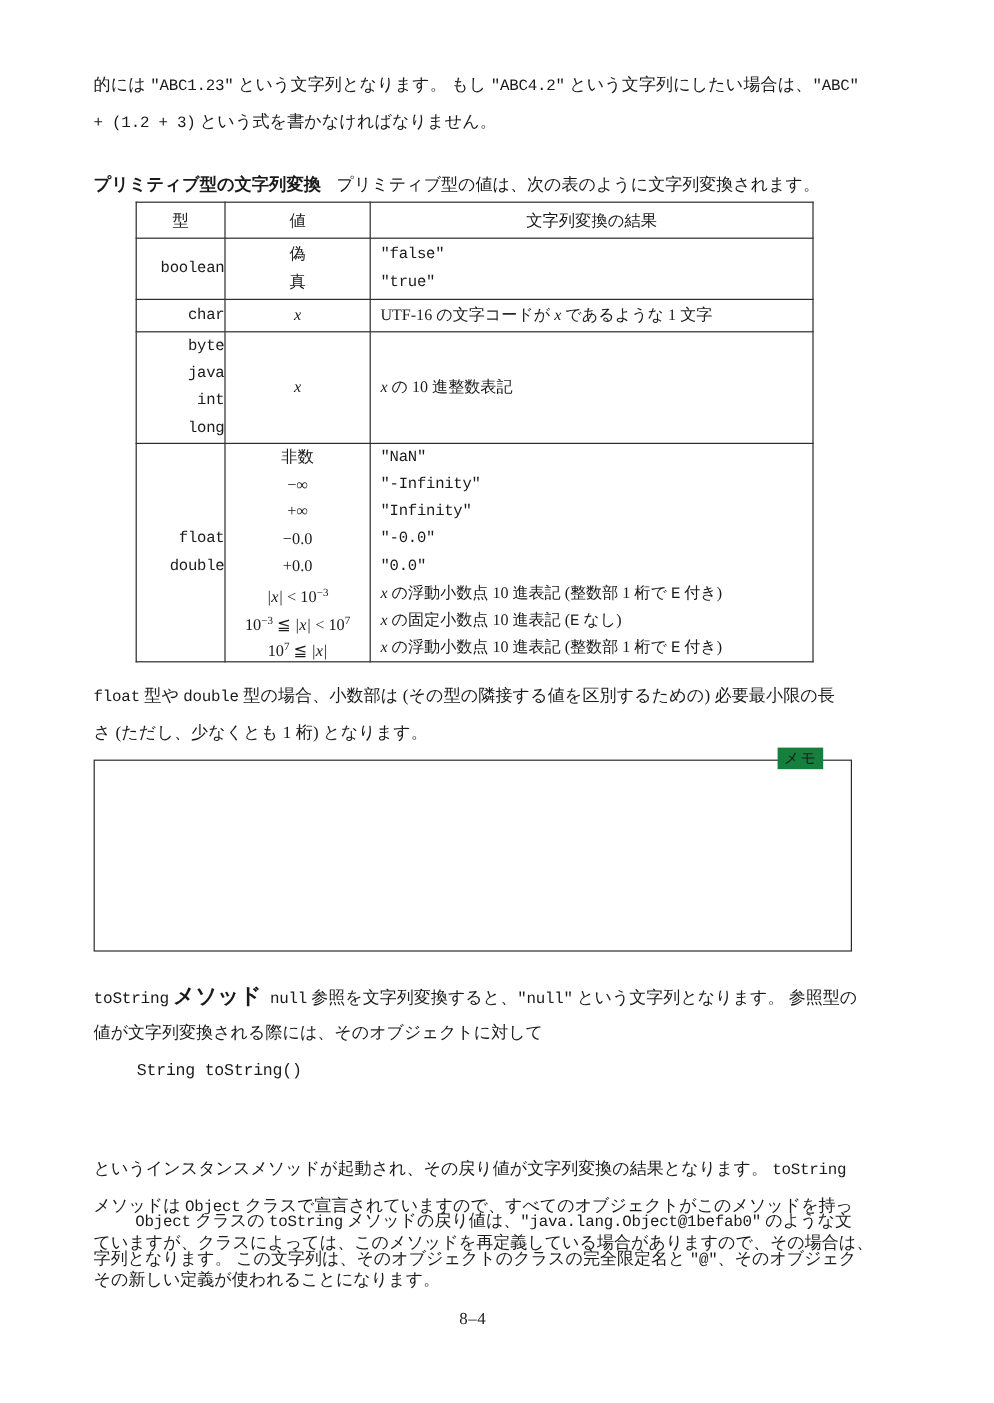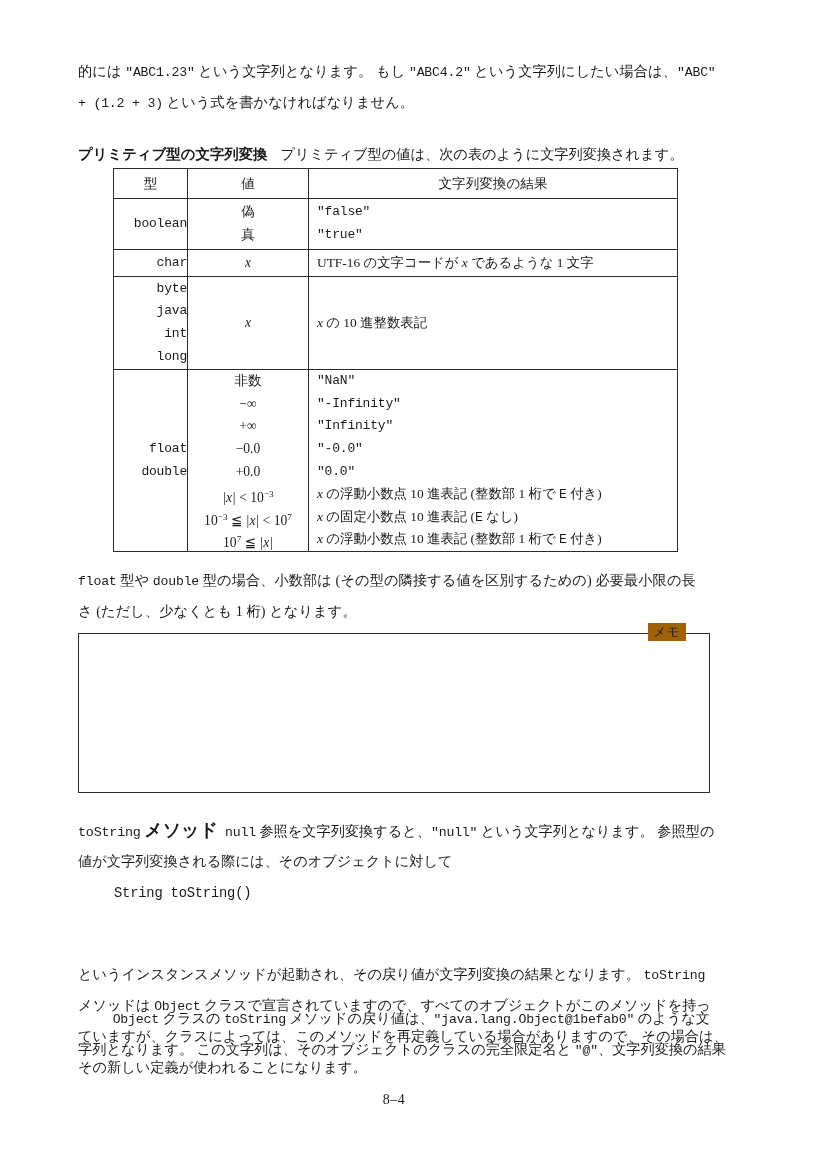--- a/index.html
+++ b/index.html
@@ -168,21 +168,21 @@
   #memo-box .memo-frame {
     position: absolute;
     inset: 0;
     border: 1px solid #2b2b2b;
     box-sizing: border-box;
   }
   #memo-box .memo-label {
     position: absolute;
     top: -10px;
     right: 24px;
-    background: #a16207;
+    background: #15803d;
     padding: 0 5px;
     font-size: 12.6px;
     line-height: 18px;
     font-family: "Liberation Serif", "DejaVu Serif", serif;
     letter-spacing: 1px;
     white-space: nowrap;
   }
 
   
   #tostring-section {
@@ -380,18 +380,18 @@
 
   <div id="tostring-body">
     <span class="ln"><span>というインスタンスメソッドが起動され、その戻り値が文字列変換の結果となります。 </span><span class="mono">toString</span></span>
     <span class="ln"><span>メソッドは </span><span class="mono">Object</span><span> クラスで宣言されていますので、すべてのオブジェクトがこのメソッドを持っ</span></span>
     <span class="ln">ていますが、クラスによっては、このメソッドを再定義している場合がありますので、その場合は、</span>
     <span class="ln">その新しい定義が使われることになります。</span>
   </div>
 
   <div id="object-body">
     <span class="ln indent"><span class="mono">Object</span><span> クラスの </span><span class="mono">toString</span><span> メソッドの戻り値は、</span><span class="mono">"java.lang.Object@1befab0"</span><span> のような文</span></span>
-    <span class="ln"><span>字列となります。 この文字列は、そのオブジェクトのクラスの完全限定名と </span><span class="mono">"@"</span><span>、文字列変換の結果</span></span>
+    <span class="ln"><span>字列となります。 この文字列は、そのオブジェクトのクラスの完全限定名と </span><span class="mono">"@"</span><span>、そのオブジェク</span></span>
   </div>
 
   <div id="page-number">8–4</div>
 
 </div>
 
 </body></html>

